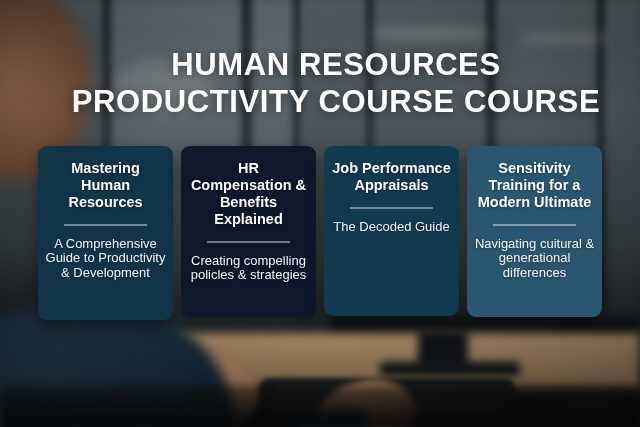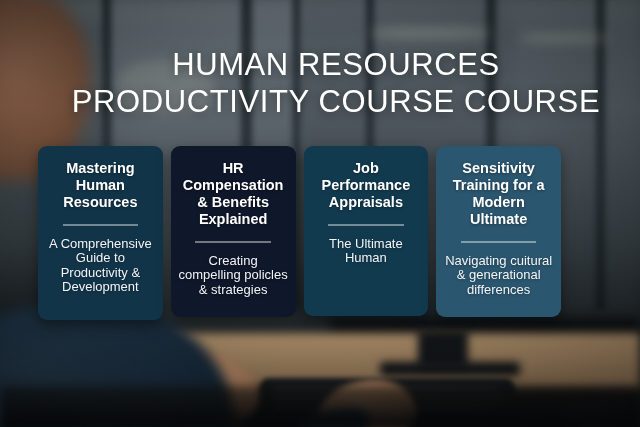--- a/index.html
+++ b/index.html
@@ -166,32 +166,32 @@
   .title-block {
     position: absolute;
     top: 46px;
     left: 0; right: 0;
     text-align: center;
     color: #ffffff;
     letter-spacing: .6px;
     text-shadow: 0 2px 10px rgba(0,0,0,.45);
   }
   .title-line {
-    font-weight: 400;
+    font-weight: 700;
     font-size: 31px;
     line-height: 37px;
     white-space: nowrap;
     padding-left: 32px;
   }
 
   .cards {
     position: absolute;
     left: 38px;
     top: 146px;
-    width: 523px;
+    width: 564px;
     display: flex;
     gap: 8px;
     align-items: flex-start;
   }
   .card {
     flex: 1 1 0;
     border-radius: 9px;
     padding: 14px 7px 14px;
     box-sizing: border-box;
     text-align: center;
@@ -285,21 +285,21 @@
           <div class="card-sub">A Comprehensive Guide to Productivity &amp; Development</div>
         </div>
         <div class="card" style="background: #0f172a; min-height: 171px;">
           <div class="card-title">HR Compensation &amp; Benefits Explained</div>
           <hr class="card-divider">
           <div class="card-sub">Creating compelling policles &amp; strategies</div>
         </div>
         <div class="card" style="background: rgb(18, 58, 79); min-height: 170px; align-items: center;">
           <div class="card-title">Job Performance Appraisals</div>
           <hr class="card-divider">
-          <div class="card-sub">The Ultimate Human</div>
+          <div class="card-sub">The Decoded Guide</div>
         </div>
         <div class="card" style="background: rgb(43, 86, 111); min-height: 171px;">
           <div class="card-title">Sensitivity Training for a Modern Ultimate</div>
           <hr class="card-divider">
           <div class="card-sub">Navigating cuitural &amp; generational differences</div>
         </div>
       </div>
 
   </div>
 </div>

